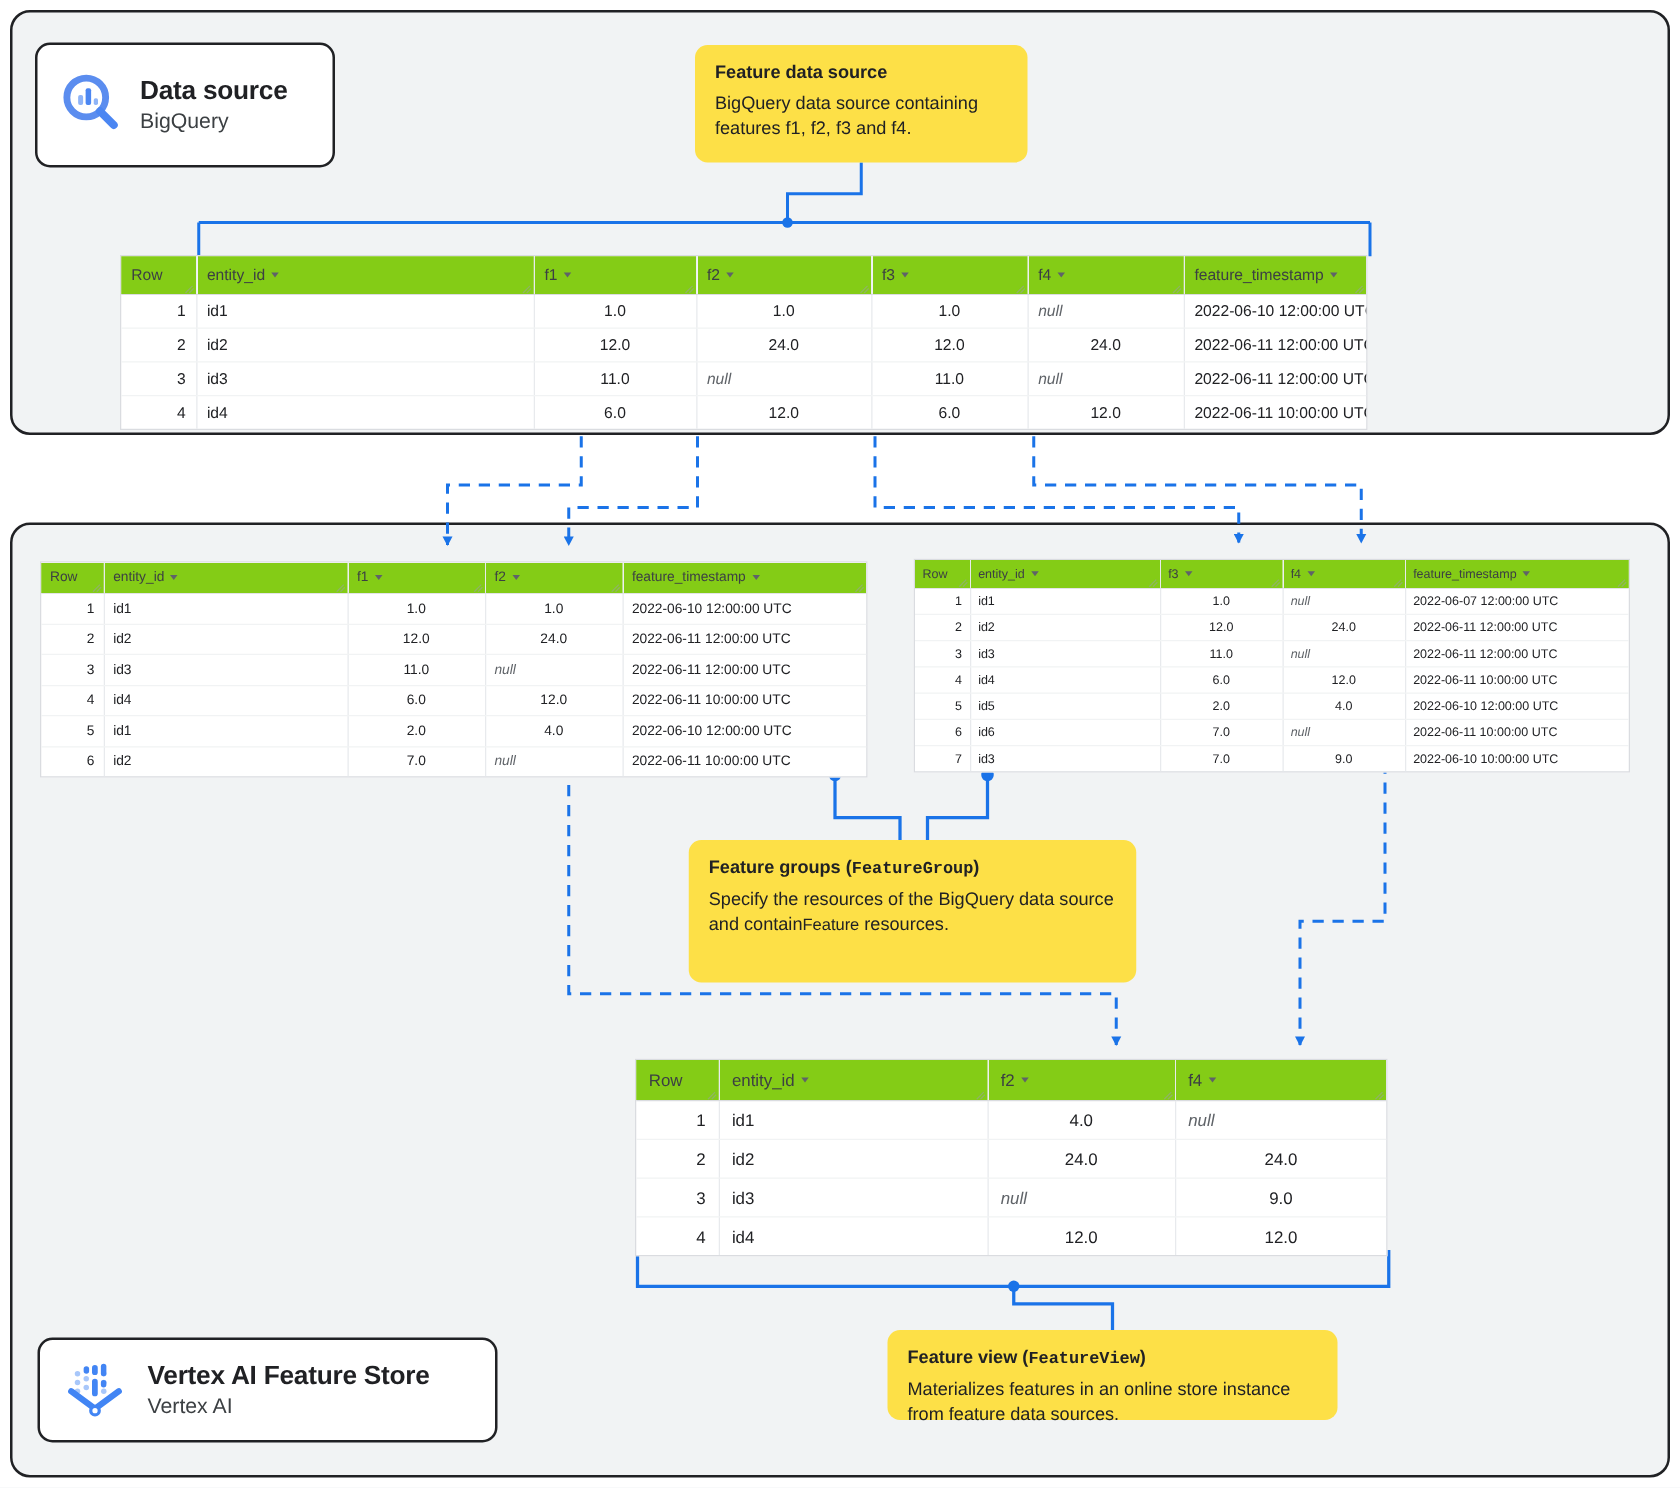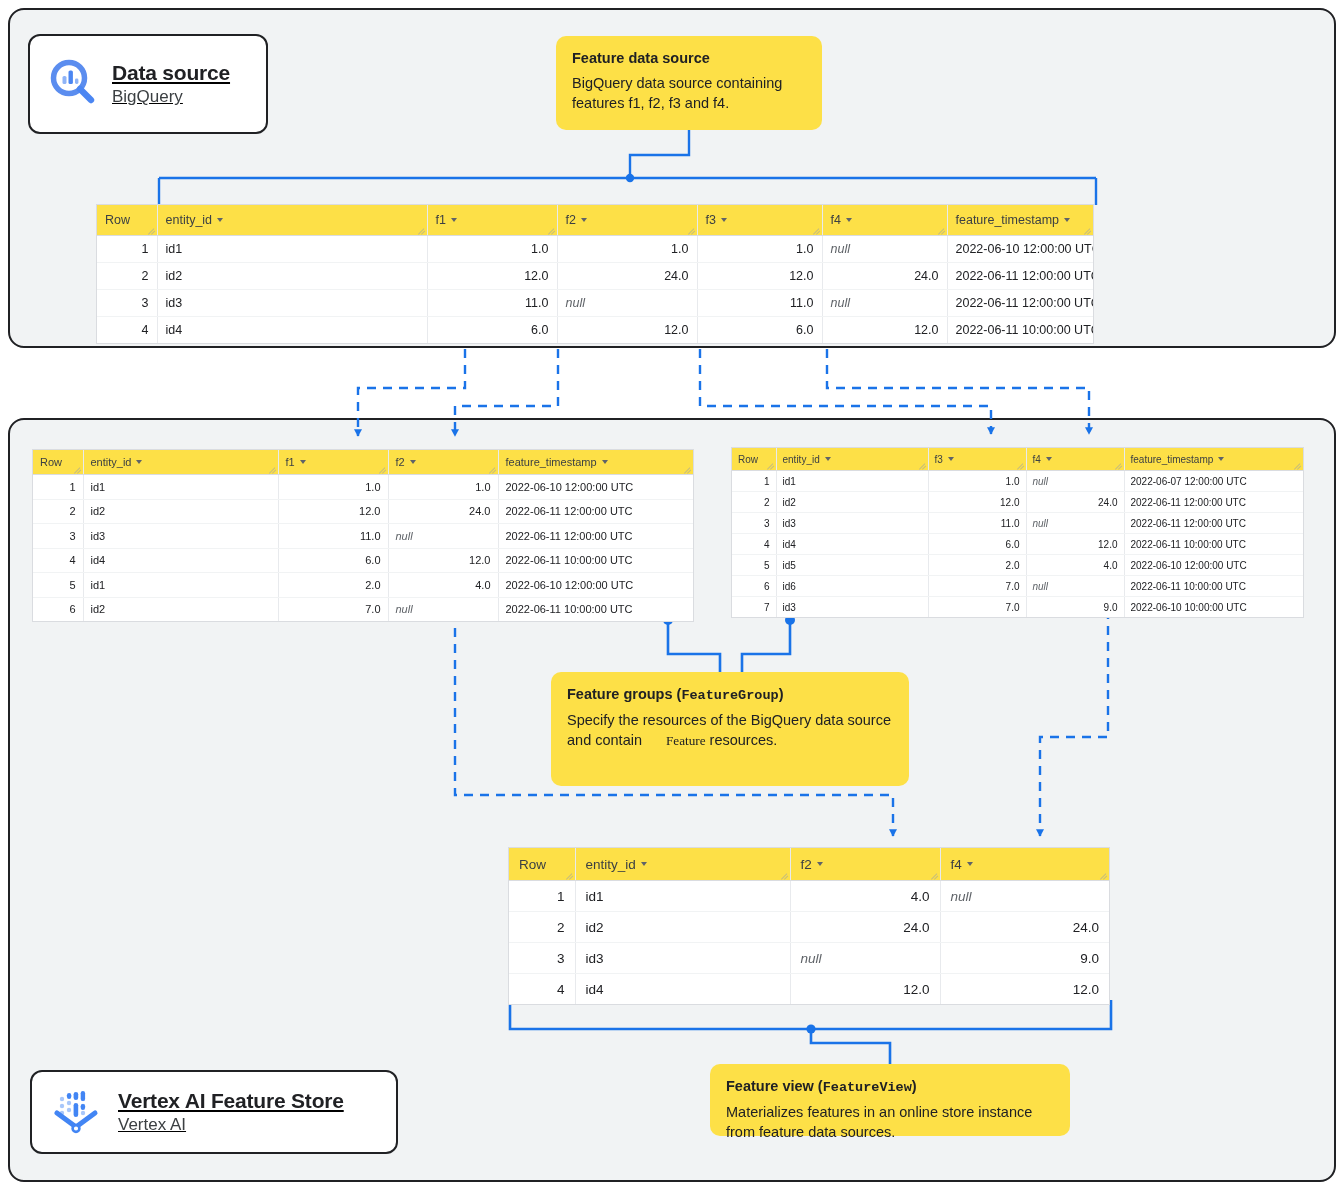--- a/index.html
+++ b/index.html
@@ -25,58 +25,57 @@
   
   .badge{
     position:absolute;
     background:#ffffff;
     border:2.5px solid #202124;
     border-radius:12px;
     box-sizing:border-box;
     display:flex;align-items:center;
     padding:0 16px;
     gap:14px;
-    text-decoration:underline;
   }
   #badge-datasource{left:28px;top:34px;width:240px;height:100px;}
   #badge-featurestore{left:30px;top:1070px;width:368px;height:84px;}
   .badge-text{display:flex;flex-direction:column;justify-content:center;line-height:1.15;}
   .badge-title{font-size:21px;font-weight:bold;color:#202124;letter-spacing:-0.2px;}
   .badge-sub{font-size:17px;color:#3c4043;margin-top:2px;}
   .badge-icon{flex:0 0 auto;display:block;}
 
   
   .callout{
     position:absolute;
     background:#fde047;
     border-radius:10px;
     box-sizing:border-box;
     padding:14px 16px 16px 16px;
   }
   .callout-title{font-size:14.5px;font-weight:bold;color:#202124;margin-bottom:7px;}
   .callout-title .mono{font-family:"Liberation Mono", monospace;font-weight:bold;font-size:13.5px;}
   .callout-body{font-size:14.5px;color:#202124;line-height:1.38;}
-  .callout-body .mono{font-family:Liberation Serif, serif;font-size:13.2px;padding-left:24px;}
+  .callout-body .mono{font-family:Liberation Sans, sans-serif;font-size:13.2px;}
   #callout-featuredatasource{left:556px;top:36px;width:266px;height:94px;}
   #callout-featuregroups{left:551px;top:672px;width:358px;height:114px;}
   #callout-featureview{left:710px;top:1064px;width:360px;height:72px;}
 
   
   .tbl{
     position:absolute;
     background:#ffffff;
     border:1px solid #dadce0;
     box-sizing:border-box;
     border-collapse:collapse;
     font-size:12px;
     color:#202124;
   }
   .tbl table{border-collapse:collapse;width:100%;table-layout:fixed;}
   .tbl th{
-    background:#fde047;
+    background:#84cc16;
     border-right:1px solid #e8eaed;
     border-bottom:1px solid #dadce0;
     font-weight:normal;
     text-align:center;
     position:relative;
     color:#3c4043;
     vertical-align:middle;
     white-space:nowrap;
     overflow:hidden;
   }
@@ -102,21 +101,21 @@
     position:absolute;right:2px;bottom:1px;
     width:7px;height:7px;
     opacity:.55;
   }
   .resize:before,.resize:after{
     content:"";position:absolute;background:#9aa0a6;
     height:1px;width:8px;transform:rotate(-45deg);transform-origin:0 0;
   }
   .resize:before{left:0px;top:7px;}
   .resize:after{left:3px;top:7px;width:5px;}
-  .num{text-align:right;margin-left:14px;}
+  .num{text-align:center;margin-left:14px;}
   .nul{text-align:left;font-style:italic;color:#5f6368;}
   .rownum{text-align:right;color:#202124;}
   .eid{text-align:left;}
 
   
   #tbl-source{left:96px;top:204px;width:998px;}
   #tbl-source th{height:30px;padding:0 8px;font-size:12.5px;}
   #tbl-source td{height:26px;padding:0 8px;font-size:12.5px;}
 
   #tbl-fg1{left:32px;top:449px;width:662px;}

